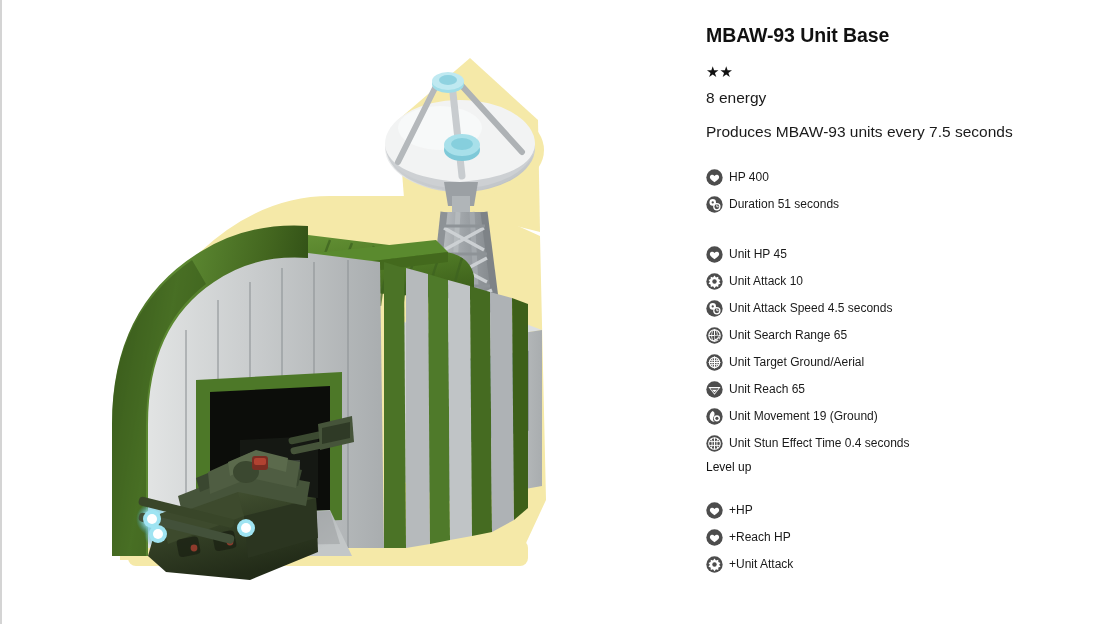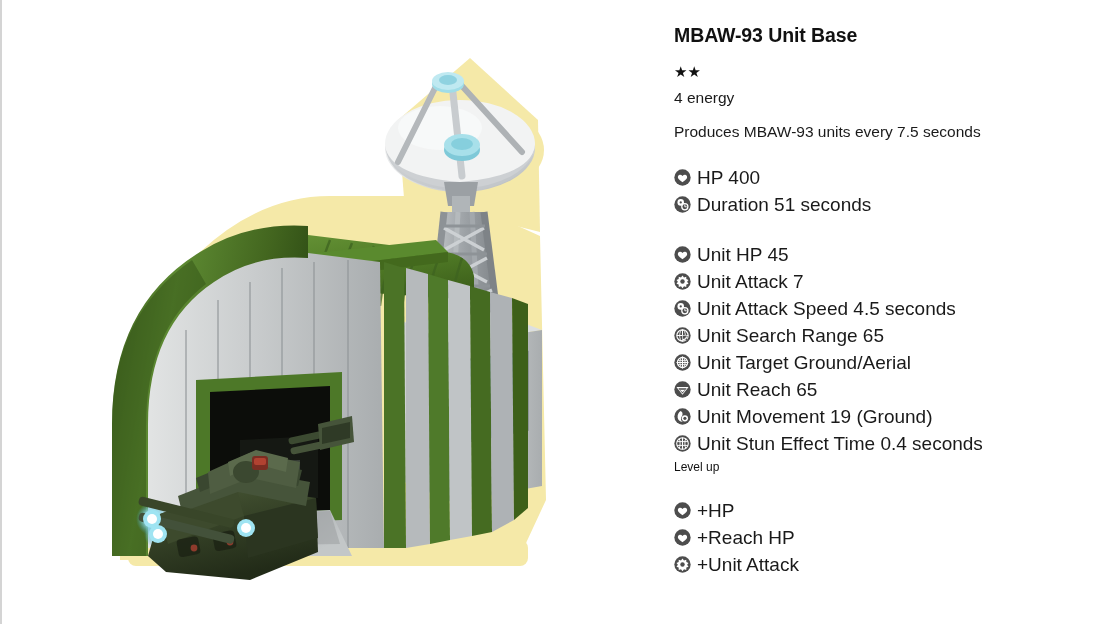--- a/index.html
+++ b/index.html
@@ -5,21 +5,21 @@
   * { box-sizing: border-box; }
   html, body { margin: 0; padding: 0; }
   body {
     width: 1096px; height: 624px;
     background: #ffffff;
     font-family: "Liberation Sans", sans-serif;
     color: #202020;
     overflow: hidden;
     position: relative;
   }
-  .page { position: relative; width: 1096px; height: 622px; display: flex; }
+  .page { position: relative; width: 1096px; height: 622px; display: flex; gap: 32px; }
   .left-rule { position: absolute; left: 0; top: 0; width: 2px; height: 624px; background: #d4d4d4; }
 
   
   .art-pane { position: relative; width: 660px; height: 624px; flex: 0 0 660px; }
   .art-stage { position: absolute; left: 0; top: 0; width: 660px; height: 624px; }
   .art-stage svg { display: block; }
 
   
   .info-pane { position: relative; flex: 1 1 auto; padding: 23px 20px 0 14px; }
   .title {
@@ -27,21 +27,21 @@
     color: #111; margin: 0 0 0 0; line-height: 24px;
   }
   .stars { font-size: 15px; line-height: 18px; color: #111; margin-top: 16px; letter-spacing: 0px; }
   .energy { font-size: 15.5px; line-height: 21px; color: #1a1a1a; margin-top: 6px; }
   .produces { font-size: 15.5px; line-height: 21px; color: #1a1a1a; margin-top: 13px; }
 
   .stat-group { margin-top: 22px; }
   .stat-group.tight { margin-top: 23px; }
   .stat-row {
     display: flex; align-items: center; gap: 6px;
-    height: 27px; font-size: 19px; color: #1a1a1a;
+    height: 27px; font-size: 12px; color: #1a1a1a;
   }
   .stat-row .txt { line-height: 19px; white-space: nowrap; }
   .stat-icon { flex: 0 0 17px; width: 17px; height: 17px; display: block; }
   .subhead { font-size: 12px; font-weight: normal; color: #111; line-height: 20px; }
   .levelup-group { margin-top: 20px; text-align: right; }
 </style>
 </head>
 <body>
 
 <div class="page">
@@ -274,21 +274,21 @@
       </svg>
     </div>
   </div>
 
   <div class="info-pane">
 
     <h1 class="title">MBAW-93 Unit Base</h1>
 
     <div class="stars">★★</div>
 
-    <div class="energy">4 energy</div>
+    <div class="energy">8 energy</div>
 
     <div class="produces">Produces MBAW-93 units every 7.5 seconds</div>
 
     <div class="stat-group">
 
       <div class="stat-row">
         <svg class="stat-icon" viewBox="0 0 24 24">
           <circle cx="12" cy="12" r="11.5" fill="#4d4d4d"></circle>
           <path d="M12 18.6c-.3 0-4.9-3-6.1-5.4-.9-1.8-.4-4 1.5-4.8 1.5-.6 3.3-.1 4.6 1.6 1.3-1.7 3.1-2.2 4.6-1.6 1.9.8 2.4 3 1.5 4.8-1.2 2.4-5.8 5.4-6.1 5.4z" fill="#ffffff"></path>
         </svg>
@@ -318,21 +318,21 @@
         </svg>
         <span class="txt">Unit HP 45</span>
       </div>
 
       <div class="stat-row">
         <svg class="stat-icon" viewBox="0 0 24 24">
           <circle cx="12" cy="12" r="11.5" fill="#4d4d4d"></circle>
           <path d="M12 3.6l2.1 2.6 3.2-1 .1 3.4 3.1 1.3-2 2.6 2 2.6-3.1 1.3-.1 3.4-3.2-1-2.1 2.6-2.1-2.6-3.2 1-.1-3.4-3.1-1.3 2-2.6-2-2.6 3.1-1.3.1-3.4 3.2 1z" fill="#ffffff"></path>
           <circle cx="12" cy="12" r="3.1" fill="#4d4d4d"></circle>
         </svg>
-        <span class="txt">Unit Attack 7</span>
+        <span class="txt">Unit Attack 10</span>
       </div>
 
       <div class="stat-row">
         <svg class="stat-icon" viewBox="0 0 24 24">
           <circle cx="12" cy="12" r="11.5" fill="#4d4d4d"></circle>
           <circle cx="9.5" cy="9" r="4.6" fill="#ffffff"></circle>
           <circle cx="9.5" cy="9" r="1.6" fill="#4d4d4d"></circle>
           <circle cx="15.3" cy="15.2" r="5.2" fill="#ffffff"></circle>
           <circle cx="15.3" cy="15.2" r="3.4" fill="#4d4d4d"></circle>
           <path d="M15.3 12.6v2.6h2.1" stroke="#ffffff" stroke-width="1.3" fill="none" stroke-linecap="round"></path>

